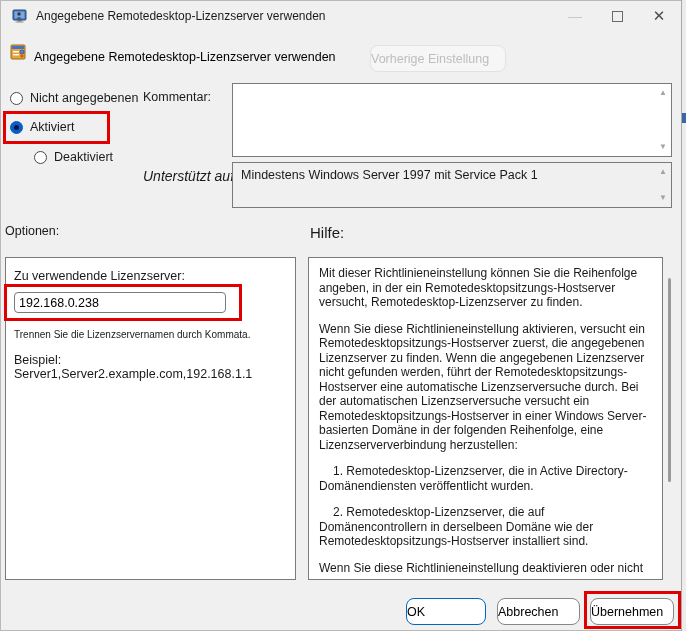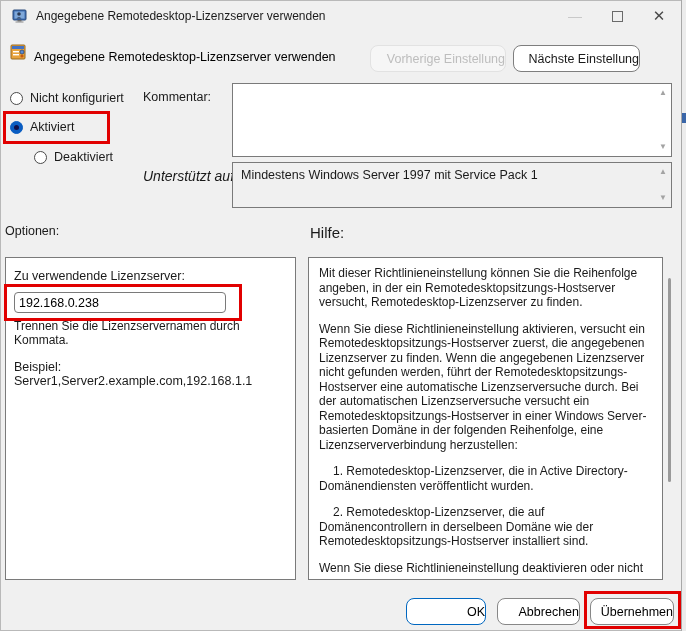--- a/index.html
+++ b/index.html
@@ -16,21 +16,21 @@
   .titlebar-icon { position:absolute; left:12px; top:8px; width:16px; height:16px; }
   .titlebar-text { position:absolute; left:36px; top:9px; font-size:12px; color:#1b1b1b; white-space:nowrap; }
   .win-ctrl { position:absolute; top:0; width:44px; height:32px; display:flex; align-items:center; justify-content:center; color:#5a5a5a; }
   .ctrl-min { left:553px; color:#c9c9c9; font-size:14px; }
   .ctrl-max { left:595px; }
   .ctrl-max .box { width:11px; height:11px; border:1px solid #6a6a6a; }
   .ctrl-close { left:637px; font-size:15px; color:#4a4a4a; }
   
   .header-icon { position:absolute; left:10px; top:44px; width:16px; height:16px; }
   .header-title { position:absolute; left:34px; top:50px; font-size:12.5px; color:#000; white-space:nowrap; }
-  .btn { border-radius:8px; font-family:"Liberation Sans", sans-serif; font-size:12.5px; text-align:right; cursor:pointer; }
+  .btn { border-radius:8px; font-family:"Liberation Sans", sans-serif; font-size:12.5px; text-align:left; cursor:pointer; }
   .btn-prev { position:absolute; left:370px; top:45px; width:136px; height:27px;
     background:#f6f6f6; border:1px solid #e2e2e2; color:#bdbdbd; }
   .btn-next { position:absolute; left:513px; top:45px; width:127px; height:27px;
     background:#ffffff; border:1px solid #7e7e7e; color:#1a1a1a; }
   
   .radio-row { position:absolute; left:10px; display:flex; align-items:center; gap:7px; }
   .radio-row-1 { top:91px; }
   .radio-row-2 { top:120px; }
   .radio-row-3 { top:150px;margin-left:24px; }
   .radio { width:13px; height:13px; border-radius:50%; border:1px solid #4a4a4a; background:#fff; position:relative; flex:0 0 auto; }
@@ -48,21 +48,21 @@
   .arr-top { top:5px; } .arr-bottom { bottom:5px; }
   
   .lbl-options { position:absolute; left:5px; top:224px; font-size:12.5px; }
   .lbl-help { position:absolute; left:310px; top:224px; font-size:15px; }
   
   .options-panel { position:absolute; left:5px; top:257px; width:291px; height:323px;
     background:#fff; border:1px solid #7a7a7a; padding:11px 8px 0 8px; }
   .field-label { font-size:12.5px; margin-bottom:9px; }
   .server-input { display:block; width:212px; height:21px; border:1px solid #7a7a7a; border-radius:4px;
     font-family:"Liberation Sans", sans-serif; font-size:12.5px; padding:0 4px; background:#fff; color:#000; }
-  .hint1 { font-size:12px; margin-top:6px; }
+  .hint1 { font-size:10px; margin-top:16px; }
   .hint2 { font-size:12.5px; margin-top:13px; }
   
   .help-panel { position:absolute; left:308px; top:257px; width:355px; height:323px;
     background:#fff; border:1px solid #7a7a7a; padding:8px 10px; overflow:hidden;
     font-size:12px; line-height:14.5px; color:#1a1a1a; }
   .help-panel p { margin:0 0 12px 0; }
   .help-panel p.indent { text-indent:14px; }
   .help-scrollbar { position:absolute; left:668px; top:278px; width:3px; height:204px;
     background:#9a9a9a; border-radius:2px; }
   
@@ -107,25 +107,24 @@
   <svg class="header-icon" viewBox="0 0 16 16">
     <rect x="1" y="1" width="14" height="14" rx="1" fill="#e8a33d" stroke="#9a6b1e" stroke-width="1"></rect>
     <rect x="2" y="2" width="12" height="3" fill="#4472c4"></rect>
     <rect x="3" y="7" width="6" height="1.4" fill="#fff"></rect>
     <rect x="3" y="10" width="6" height="1.4" fill="#fff"></rect>
     <circle cx="12" cy="8" r="2" fill="#5a8ad4" stroke="#2a4a7a" stroke-width="0.8"></circle>
     <circle cx="12" cy="12" r="1.6" fill="#c55a11"></circle>
   </svg>
   <span class="header-title">Angegebene Remotedesktop-Lizenzserver verwenden</span>
   <button class="btn btn-prev">Vorherige Einstellung</button>
-  <button class="btn btn-next">Nächste Einstellung</button>
 
   <div class="radio-row radio-row-1">
     <span class="radio"></span>
-    <span class="radio-label">Nicht konfiguriert</span>
+    <span class="radio-label">Nicht angegebenen</span>
   </div>
   <div class="radio-row radio-row-2">
     <span class="radio checked"></span>
     <span class="radio-label">Aktiviert</span>
   </div>
   <div class="radio-row radio-row-3">
     <span class="radio"></span>
     <span class="radio-label">Deaktiviert</span>
   </div>
 

